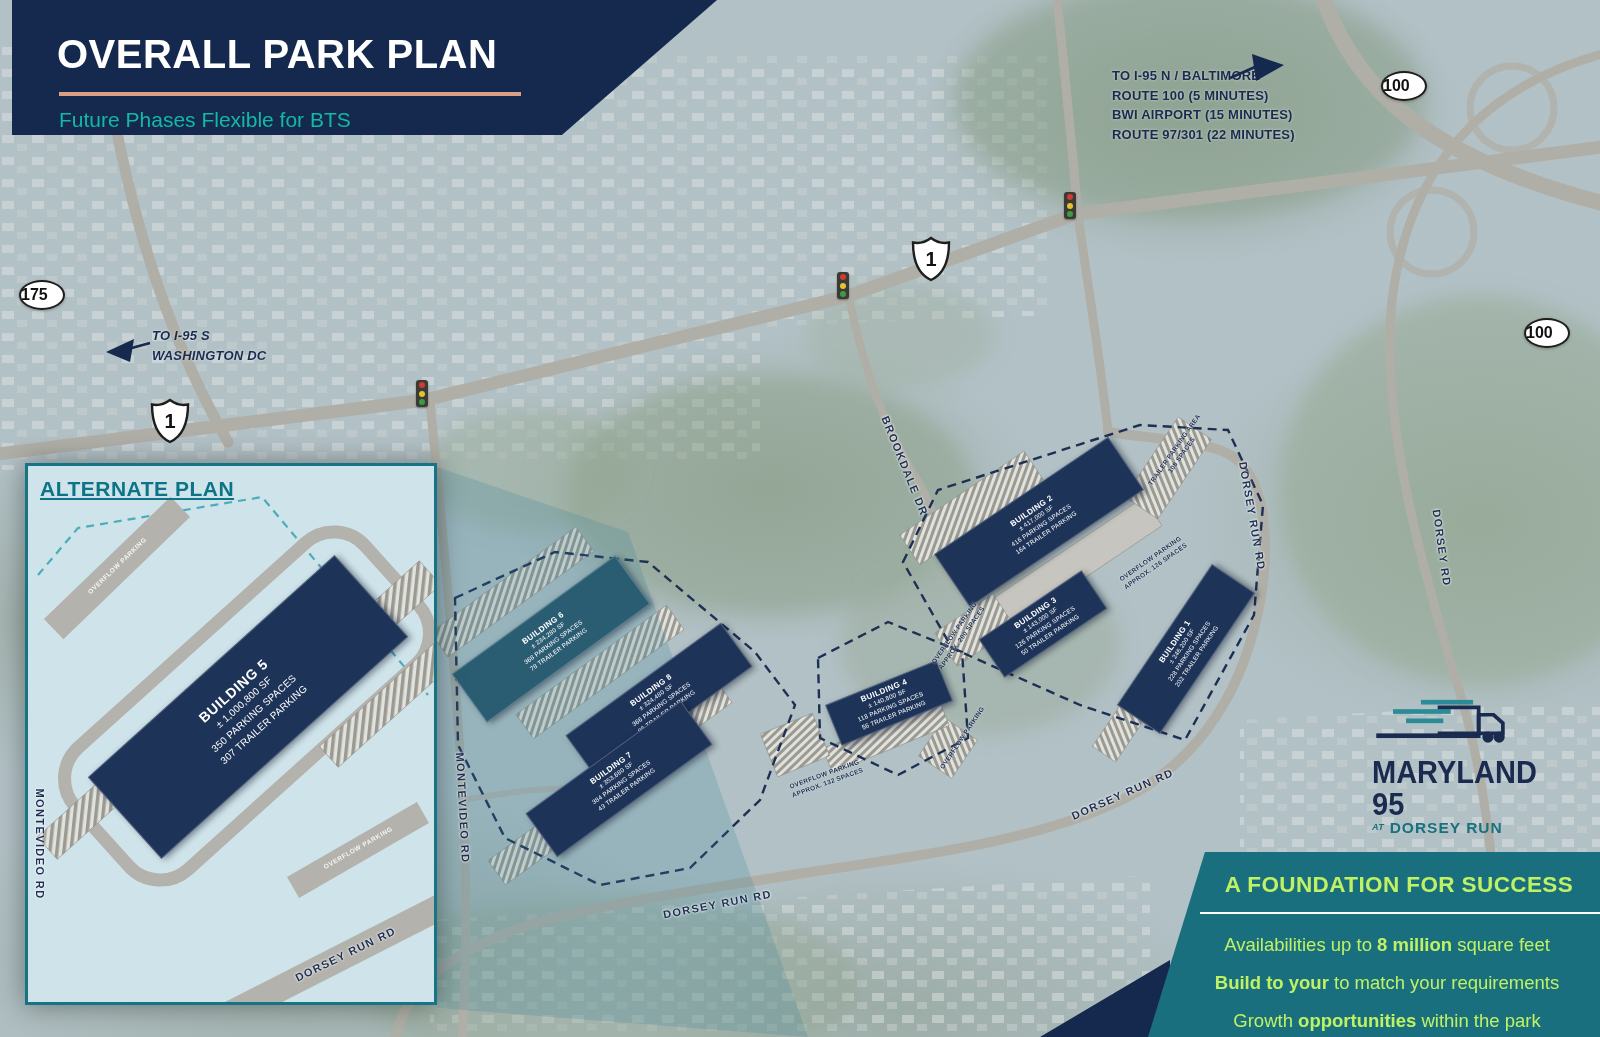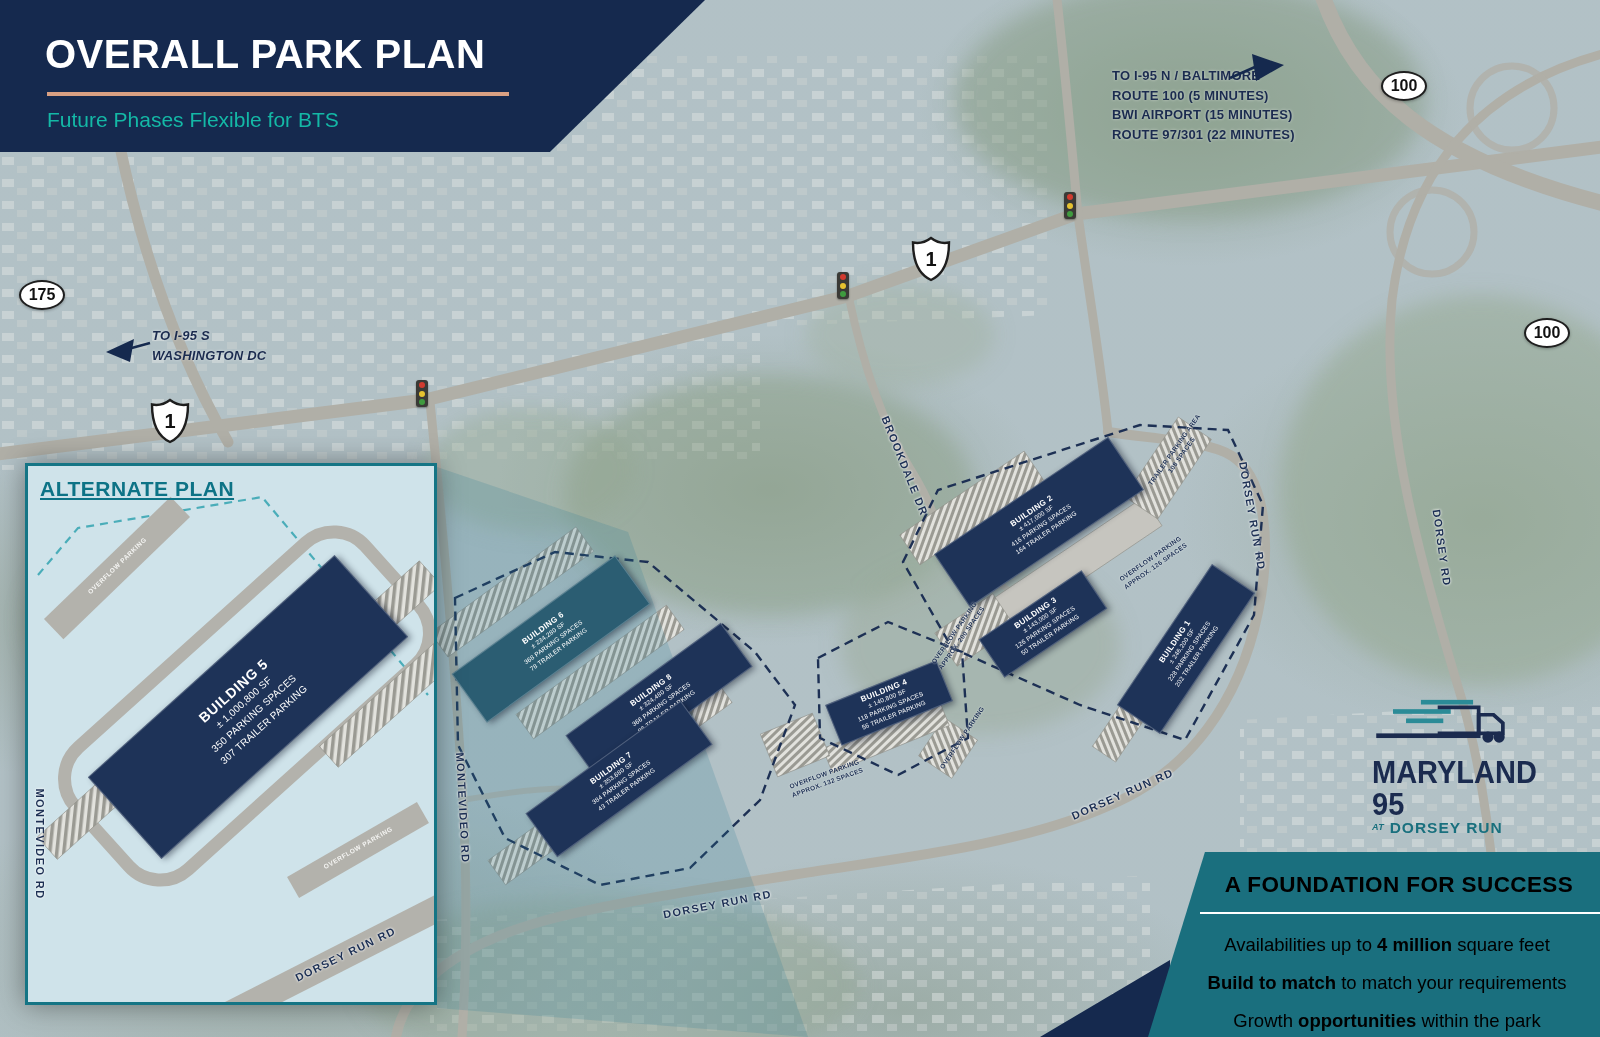--- a/index.html
+++ b/index.html
@@ -12,21 +12,21 @@
       radial-gradient(ellipse 420px 240px at 770px 490px, rgba(130,148,126,.5), transparent 65%),
       radial-gradient(ellipse 600px 280px at 300px 960px, rgba(132,150,130,.45), transparent 65%),
       radial-gradient(ellipse 520px 240px at 900px 1010px, rgba(128,146,126,.45), transparent 65%),
       radial-gradient(ellipse 380px 240px at 60px 620px, rgba(135,152,132,.4), transparent 65%),
       linear-gradient(rgba(160,190,205,.22), rgba(160,190,205,.22));
   }
   .abs{position:absolute;}
   svg.mapart{left:0;top:0;}
 
   
-  .header{left:0;top:0;width:705px;height:152px;background:#15294e;
+  .header{left:12px;top:0;width:705px;height:135px;background:#15294e;
     clip-path:polygon(0 0,100% 0,78% 100%,0 100%);color:#fff;text-align:right;}
   .header .title{position:absolute;left:45px;top:32px;font-size:40px;font-weight:800;letter-spacing:.5px;}
   .header .rule{position:absolute;left:47px;top:92px;width:462px;height:4px;background:#d9a083;}
   .header .subtitle{position:absolute;left:47px;top:108px;font-size:21px;color:#14b8a6;}
 
   
   .dirblock{color:#1b2b4f;font-size:13px;font-weight:700;line-height:1.5;letter-spacing:.2px;
     text-shadow:0 0 3px rgba(255,255,255,.55);}
   .roadlabel{color:#1d3054;font-size:11px;font-weight:700;letter-spacing:1.4px;white-space:nowrap;
     text-shadow:0 0 3px rgba(255,255,255,.85),0 0 2px rgba(255,255,255,.85);}
@@ -38,41 +38,41 @@
   .bldg{background:#1e3358;color:#fff;display:flex;flex-direction:column;justify-content:center;
     align-items:center;text-align:center;box-shadow:2px 3px 6px rgba(10,18,35,.45);
     border:1px solid rgba(255,255,255,.22);}
   .bldg .n{font-weight:700;font-size:8px;letter-spacing:.4px;}
   .bldg .l{font-size:6.3px;letter-spacing:.2px;line-height:1.4;}
   .bldg.big .n{font-size:14px;letter-spacing:.8px;}
   .bldg.big .l{font-size:10px;line-height:1.5;}
 
   
   .oval{width:46px;height:30px;background:#fff;border:2.5px solid #1e1e1e;border-radius:50%;
-    display:flex;align-items:center;justify-content:center;font-weight:700;font-size:16px;color:#111;
+    display:flex;align-items:center;font-weight:700;font-size:16px;color:#111;
     box-shadow:0 1px 3px rgba(0,0,0,.3);box-sizing:border-box;}
   .tlight{width:12px;height:27px;background:#3a3a36;border-radius:3px;display:flex;flex-direction:column;
     align-items:center;justify-content:space-evenly;box-shadow:0 1px 2px rgba(0,0,0,.4);}
   .tlight i{width:6px;height:6px;border-radius:50%;display:block;}
 
   
   .inset-frame{left:25px;top:463px;width:412px;height:542px;border:3px solid #157585;box-sizing:border-box;
     box-shadow:0 0 26px rgba(0,0,0,.38);pointer-events:none;}
   .inset-title{left:40px;top:477px;color:#0d7386;font-size:21px;font-weight:800;letter-spacing:.5px;text-decoration:underline;}
 
   
   .logo{left:1372px;top:698px;width:196px;}
   .logo-name{font-size:29px;font-weight:800;color:#1b2b4f;letter-spacing:0px;line-height:1.05;
     transform:scaleY(1.08);transform-origin:right top;}
   .logo-tag{font-size:15.5px;font-weight:800;color:#19707e;letter-spacing:1px;margin-top:2px;}
   .logo-tag .at{font-size:9px;vertical-align:3px;letter-spacing:.5px;font-style:italic;}
 
   
   .footer{left:1148px;top:852px;width:452px;height:185px;background:#1a6f7e;
-    clip-path:polygon(12.6% 0,100% 0,100% 100%,0 100%);color:#000000;}
+    clip-path:polygon(12.6% 0,100% 0,100% 100%,0 100%);color:#bef264;}
   .footer .ftitle{position:absolute;left:66px;right:16px;top:20px;text-align:center;font-size:22.5px;
     font-weight:800;letter-spacing:.4px;white-space:nowrap;}
   .footer .frule{position:absolute;left:52px;right:0;top:60px;height:2px;background:#fff;}
   .footer .flines{position:absolute;left:40px;right:14px;top:74px;text-align:center;font-size:18.5px;
     line-height:2.05;}
   .footer .flines b{font-weight:700;}
   .wedge{left:1040px;top:960px;width:130px;height:77px;background:#15294e;
     clip-path:polygon(100% 0,100% 100%,0 100%);}
 </style>
 </head>
@@ -342,19 +342,19 @@
       <span class="at">AT</span>
       <span>DORSEY RUN</span>
     </div>
   </div>
 
   <div class="abs wedge"></div>
   <div class="abs footer">
     <div class="ftitle">A FOUNDATION FOR SUCCESS</div>
     <div class="frule"></div>
     <div class="flines">
-      <div><span>Availabilities up to </span><b>4 million</b><span> square feet</span></div>
-      <div><span></span><b>Build to match</b><span> to match your requirements</span></div>
+      <div><span>Availabilities up to </span><b>8 million</b><span> square feet</span></div>
+      <div><span></span><b>Build to your</b><span> to match your requirements</span></div>
       <div><span>Growth </span><b>opportunities</b><span> within the park</span></div>
     </div>
   </div>
 
 </div>
 
 </body></html>

